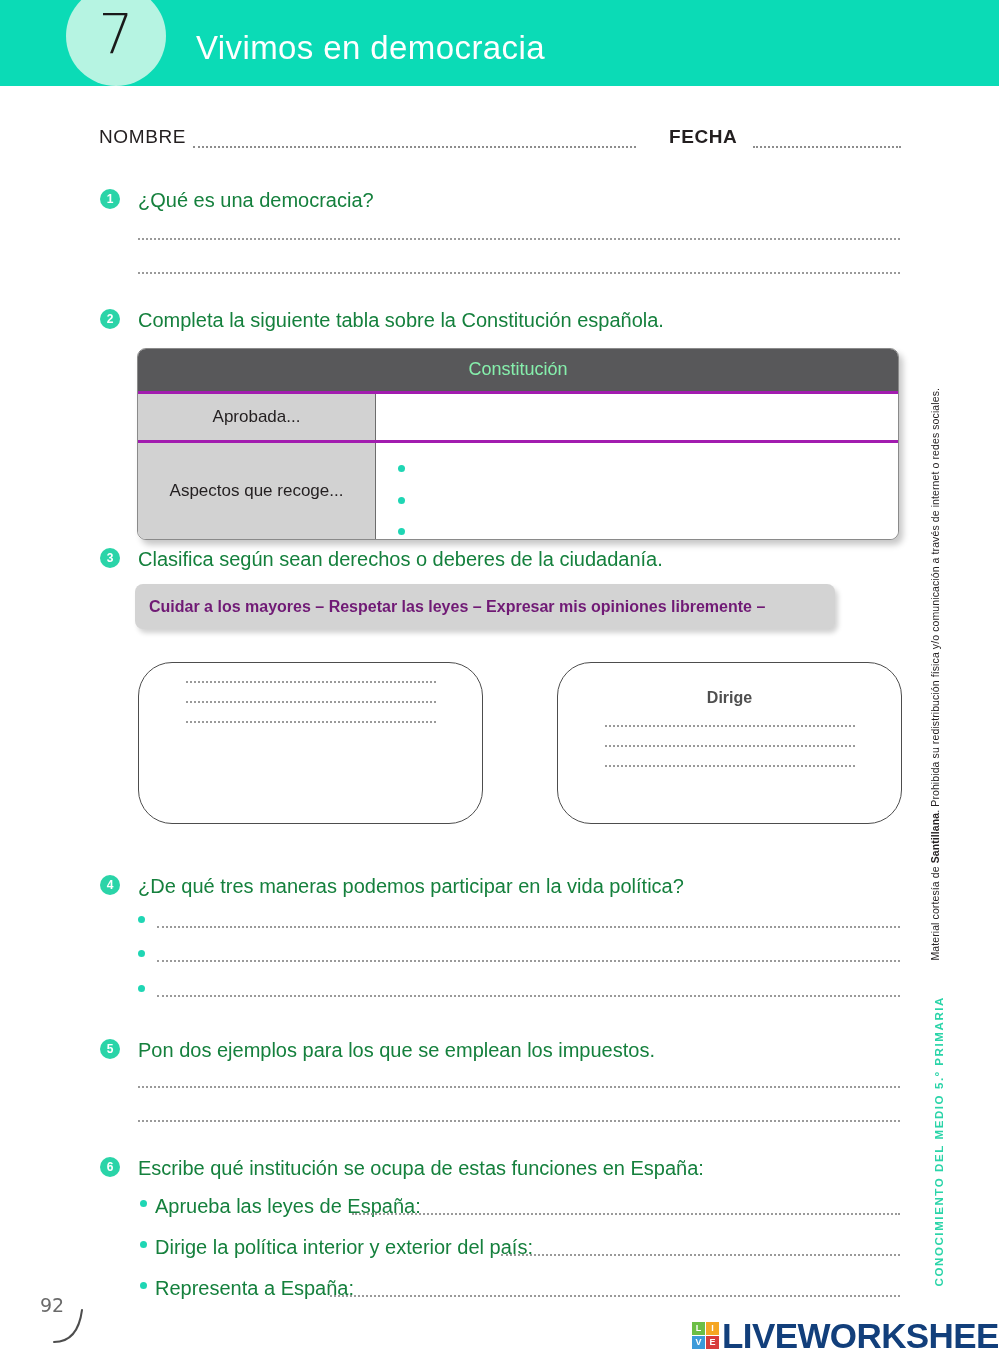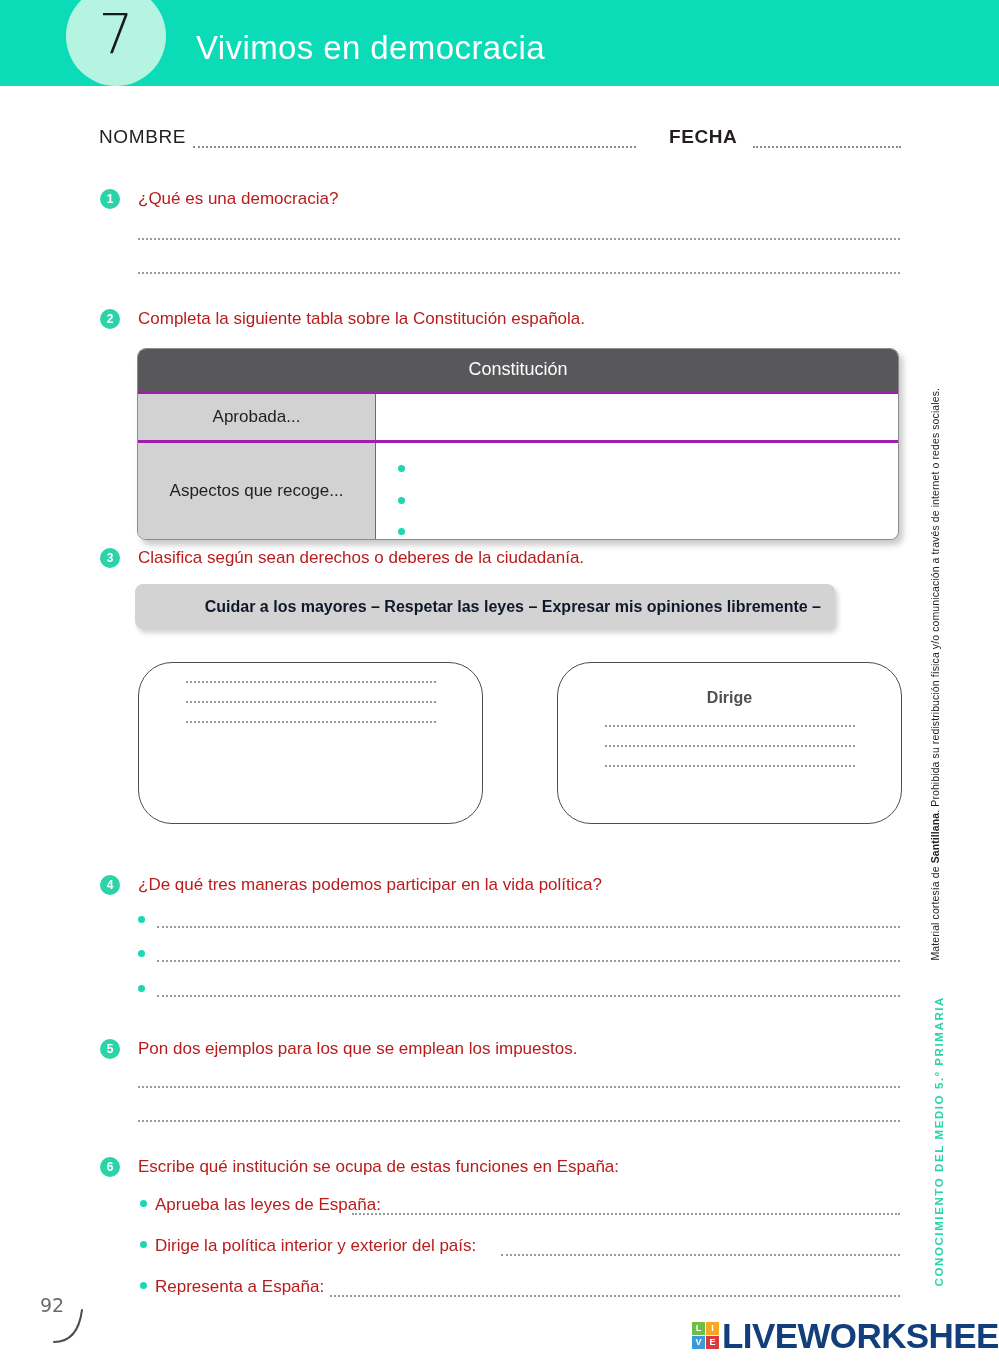--- a/index.html
+++ b/index.html
@@ -97,22 +97,22 @@
     font-size: 12px;
     font-weight: bold;
     display: flex;
     align-items: center;
     justify-content: center;
     left: 100px;
   }
   .qtext {
     position: absolute;
     left: 138px;
-    font-size: 17px;
-    color: #b91c1c;
+    font-size: 20px;
+    color: #15803d;
   }
   .dotline {
     position: absolute;
     border-bottom: 2px dotted #9a9a9a;
     height: 0;
   }
   .tealdot {
     position: absolute;
     width: 7px;
     height: 7px;
@@ -127,21 +127,21 @@
     top: 348px;
     width: 760px;
     border-radius: 9px;
     overflow: hidden;
     border: 1px solid #8a8a8a;
     box-shadow: 4px 5px 6px rgba(0,0,0,0.22);
     background: #fff;
   }
   .tbl-head {
     background: #58585a;
-    color: #ffffff;
+    color: #86efac;
     text-align: center;
     font-size: 18px;
     padding: 10px 0 11px;
   }
   .tbl-row {
     display: flex;
     border-top: 3px solid #a21caf;
   }
   .tbl-lbl {
     width: 238px;
@@ -163,24 +163,24 @@
   .row-b .tbl-lbl, .row-b .tbl-val { height: 96px; }
 
   
   .wordbank {
     position: absolute;
     left: 135px;
     top: 584px;
     width: 700px;
     background: #d3d3d3;
     border-radius: 8px;
-    text-align: right;
+    text-align: left;
     font-size: 16px;
     font-weight: bold;
-    color: #0f172a;
+    color: #701a75;
     padding: 11px 14px;
     box-sizing: border-box;
     line-height: 1.45;
     box-shadow: 3px 4px 5px rgba(0,0,0,0.18);
   }
 
   
   .catbox {
     position: absolute;
     top: 662px;

